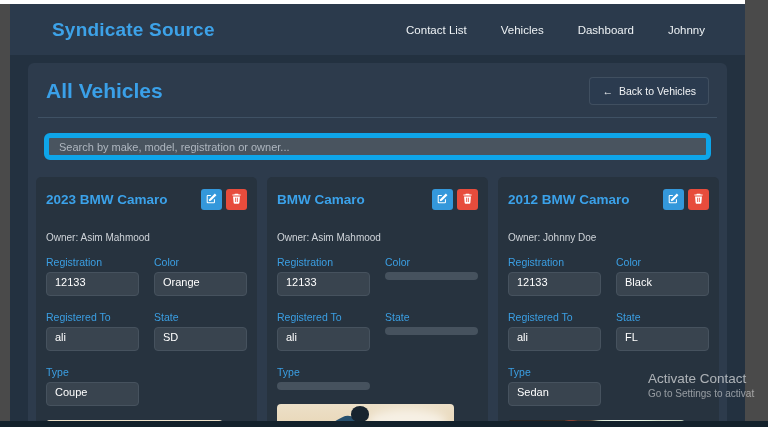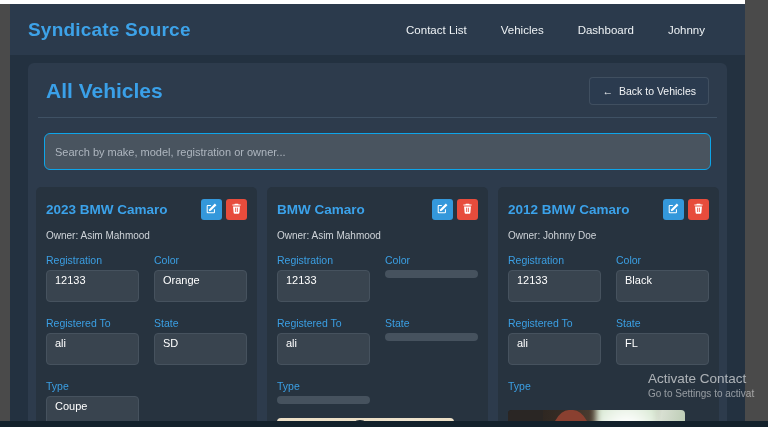--- a/index.html
+++ b/index.html
@@ -10,61 +10,61 @@
     font-family:"Liberation Sans", sans-serif;
   }
   
   .top-edge { position:absolute; left:0; top:0; width:745px; height:4px; background:#ffffff; z-index:5; }
   .bottom-strip { position:absolute; left:0; bottom:0; width:768px; height:6px; background:#13212b; z-index:60; }
   .window {
     position:absolute; left:10px; top:4px; width:735px; height:423px;
     background:#233140; display:flex; flex-direction:column; overflow:hidden;
   }
   
-  .navbar { flex:none; height:51px; background:#2b3a4c; display:flex; align-items:center; padding:0 18px 0 18px; }
+  .navbar { flex:none; height:51px; background:#2b3a4c; display:flex; align-items:center; padding:0 18px 0 42px; }
   .brand { color:#3da2e8; font-size:19px; font-weight:bold; letter-spacing:.2px; cursor:pointer; }
   .nav-links { margin-left:auto; display:flex; gap:34px; margin-right:22px;text-align:right; }
   .nav-links a { color:#eef2f5; font-size:11.5px; text-decoration:none; cursor:pointer; }
   
   .content { flex:1; padding:8px 18px 0 18px; }
   .panel { background:#2d3b4c; border-radius:6px 6px 0 0; height:100%; padding:10px 8px 0 8px; }
   .panel-head { display:flex; align-items:center; padding:4px 10px 0 10px; }
   .page-title { color:#3aa0e8; font-size:21px; font-weight:bold; flex:1; }
   .back-btn {
     background:#2b3b4f; border:1px solid rgba(255,255,255,.10); color:#f2f4f6;
     font-size:10.5px; border-radius:4px; padding:7px 12px; cursor:pointer;
     display:flex; align-items:center; gap:6px; font-family:inherit;
   }
   .divider { margin:12px 2px 0 2px; border-top:1px solid #3f5164; }
   
   .search-row { display:flex; gap:8px; margin:15px 8px 0 8px; }
   .search-input {
-    flex:1; height:37px; background:#49545f; border:1px solid #0ea5e9; border-radius:6px;
+    flex:1; height:27px; background:#49545f; border:5px solid #0ea5e9; border-radius:6px;
     padding:0 10px; color:#e8ecef; font-size:11px; outline:none; font-family:inherit;
   }
   .search-input::placeholder { color:#aeb6bf; }
   .search-btn {
     width:52px; height:27px; background:#3498db; border:none; border-radius:5px;
     color:#fff; font-size:9.5px; font-weight:bold; cursor:pointer;
     display:flex; align-items:center; justify-content:center; gap:3px; font-family:inherit;
   }
   
   .cards { display:grid; grid-template-columns:repeat(3,1fr); gap:10px; margin-top:17px; }
   .card { background:#27333f; border-radius:5px; padding:12px 10px; min-height:300px; }
   .card-head { display:flex; align-items:center; gap:4px; }
   .card-title { color:#3ba2ea; font-size:13.5px; font-weight:bold; flex:1; }
   .icon-btn { width:21px; height:21px; border:none; border-radius:3px; display:flex; align-items:center; justify-content:center; cursor:pointer; flex:none; }
   .edit-btn { background:#3498db; }
   .del-btn { background:#e74c3c; }
-  .owner { color:#cfd4d9; font-size:10px; margin-top:10px; }
+  .owner { color:#cfd4d9; font-size:10px; margin-top:22px; }
   .fields { display:grid; grid-template-columns:1fr 1fr; column-gap:12px; row-gap:11px; margin-top:13px;gap:15px; }
   .flabel { color:#3b9fe3; font-size:10.5px; margin-bottom:4px; }
   .val-box {
     background:#39444f; border:1px solid #46525e; border-radius:4px;
-    color:#fff; font-size:11px; padding:3px 8px; height:32px; line-height:13px; overflow:hidden;
+    color:#fff; font-size:11px; padding:3px 8px; height:24px; line-height:13px; overflow:hidden;
   }
   .val-box.empty { height:8px; padding:0; background:#46525e; border:none; margin-top:3px; }
   
   .scene { position:relative; width:88%; height:120px; border-radius:4px; overflow:hidden; margin-top:14px; }
   .moto { background:linear-gradient(180deg,#ece0c8 0%,#e6cda6 40%,#e0b285 70%,#d69a66 100%); }
   .moto .cloud { position:absolute; right:4%; top:4%; width:80px; height:26px; background:rgba(255,255,255,.6); border-radius:50%; filter:blur(5px); }
   .moto .cloud2 { position:absolute; left:2%; top:26%; width:60px; height:18px; background:rgba(255,255,255,.35); border-radius:50%; filter:blur(5px); }
   .moto .helmet { position:absolute; left:42%; top:2%; width:18px; height:16px; background:#18242e; border-radius:50% 50% 45% 45%; }
   .moto .torso { position:absolute; left:33%; top:10%; width:30px; height:44px; background:#27506e; border-radius:12px; transform:rotate(-28deg); }
   .moto .arm { position:absolute; left:47%; top:21%; width:32px; height:10px; background:#1d3a50; border-radius:6px; transform:rotate(16deg); }
@@ -253,20 +253,21 @@
             <div>
               <div class="flabel">Registered To</div>
               <div class="val-box">ali</div>
             </div>
             <div>
               <div class="flabel">State</div>
               <div class="val-box">FL</div>
             </div>
             <div>
               <div class="flabel">Type</div>
+              <div class="val-box">Sedan</div>
             </div>
           </div>
           <div class="scene driver">
             <div class="seatback"></div>
               <div class="win"></div>
             <div class="hair"></div>
               <div class="face"></div>
             <div class="arm"></div>
               <div class="wheel"></div>
           </div>

